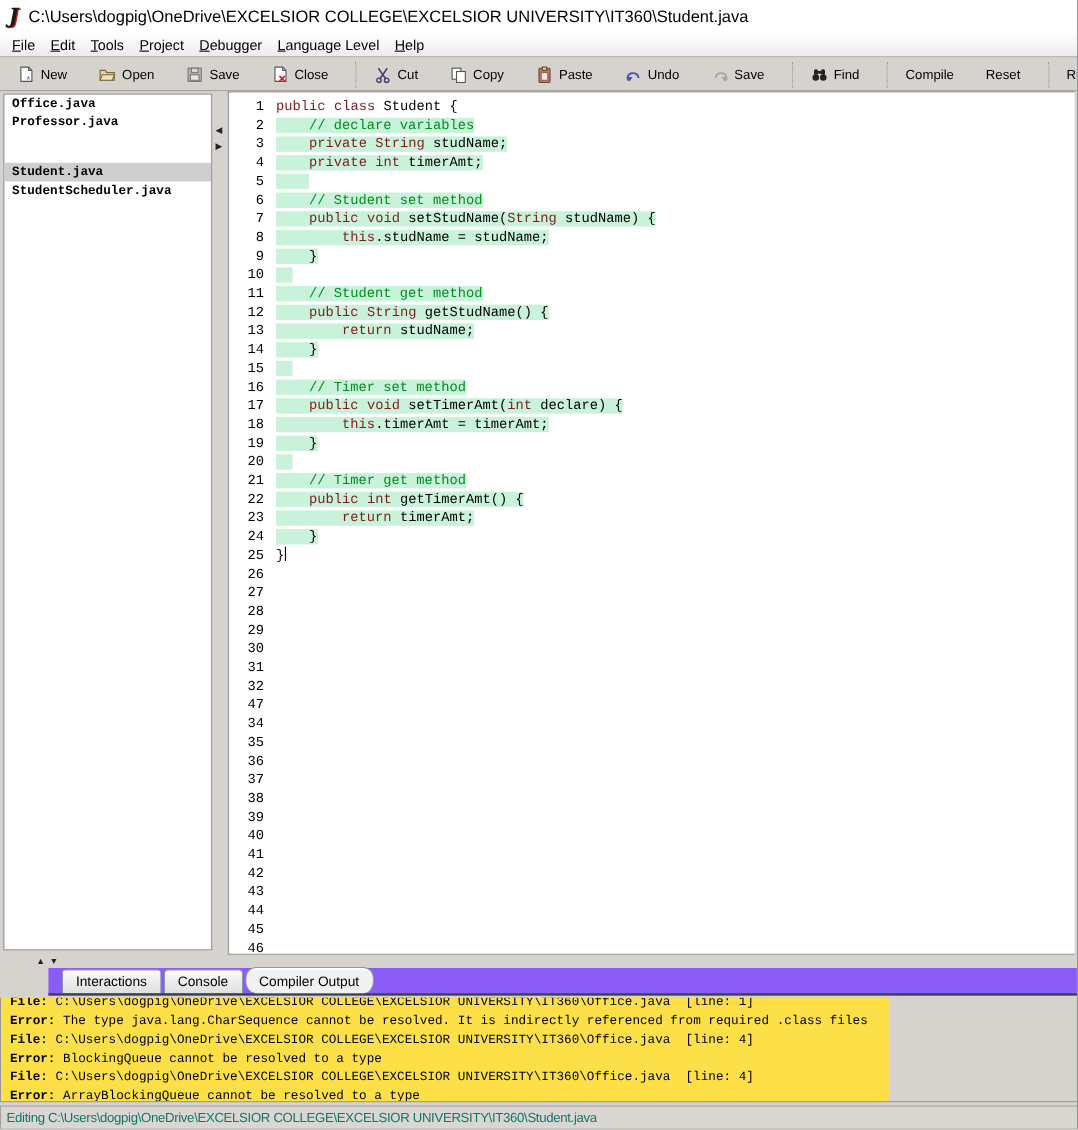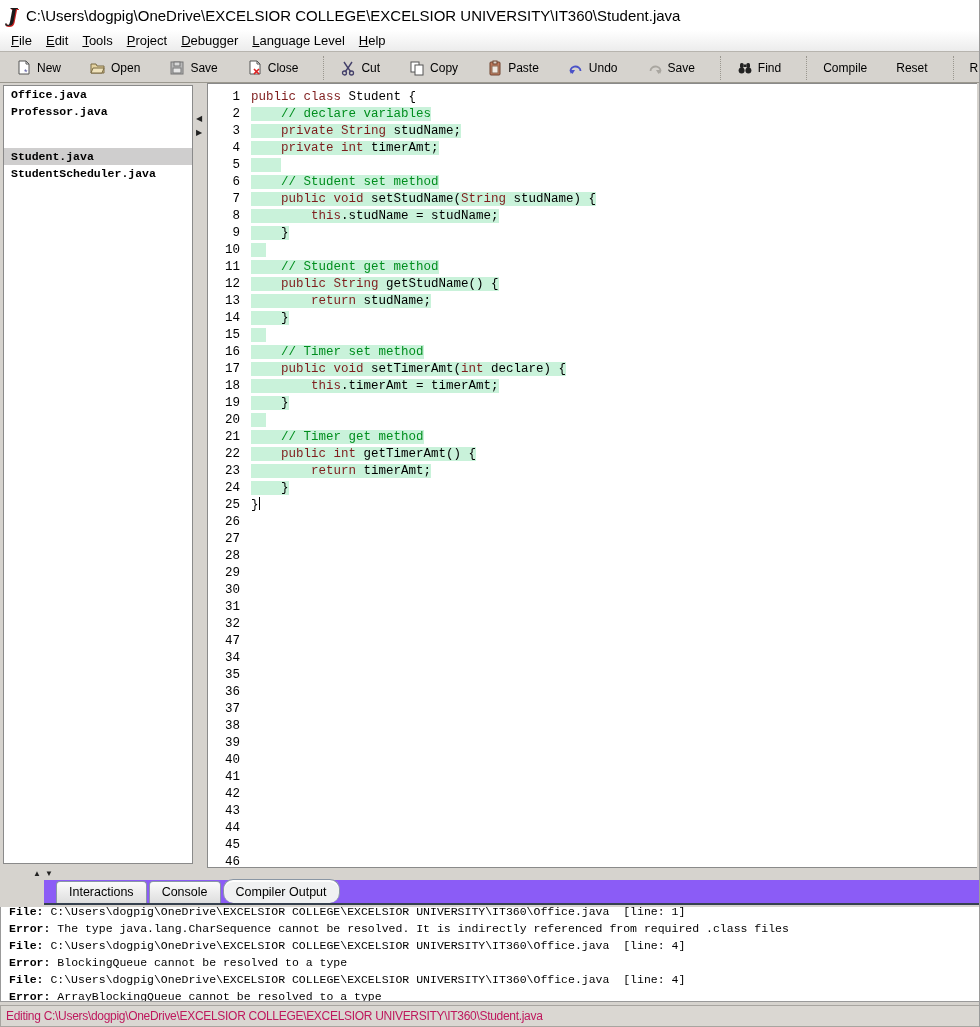--- a/index.html
+++ b/index.html
@@ -44,29 +44,29 @@
   
   .hsplit { position:absolute; left:0; top:868px; width:980px; height:12px; background:#d6d3ce; }
   .hsplit .arr { position:absolute; top:1px; font-size:8px; color:#222; line-height:10px; cursor:pointer; }
 
   
   .tabbar { position:absolute; left:0; top:880px; width:980px; height:25px; background:#8b5cf6; border-bottom:2px solid #36414f; display:flex; align-items:flex-end; padding-left:12px;margin-left:44px; }
   .tab { font-size:12.5px; color:#000; border:1px solid #8a97a5; border-bottom:none; border-radius:4px 4px 0 0; padding:3px 12px 4px 12px; margin-right:2px; background:linear-gradient(#fbfbfb,#dedede); cursor:pointer; position:relative; }
   .tab.active { background:#f0f1f2; padding-top:5px; box-shadow:inset 0 2px 0 #fdfdfd;border-radius:10px; }
 
   
-  .output { position:absolute; left:0; top:907px; width:980px; height:94px; background:#ffffff; border-left:1px solid #9a9a9a; overflow:hidden; }
+  .output { position:absolute; left:0; top:907px; width:808px; height:94px; background:#fde047; border-left:1px solid #9a9a9a; overflow:hidden; }
   .oline { font-family:"Liberation Mono","DejaVu Sans Mono",monospace; font-size:11.5px; height:17px; line-height:17px; white-space:pre; color:#000; padding-left:8px; }
   .oline b { font-weight:bold; }
   .outpad { margin-top:-4px; }
 
   
   .statusgap { position:absolute; left:0; top:1001px; width:980px; height:4px; background:#d6d3ce; border-top:1px solid #9a9a9a; }
   .statusbar { position:absolute; left:0; top:1005px; width:980px; height:22px; background:#dad7d2; border:1px solid #a8a5a0; display:flex; align-items:center; padding-left:5px; }
-  .statusbar span { font-size:12px; color:#be185d; letter-spacing:-0.3px; }
+  .statusbar span { font-size:12px; color:#0f766e; letter-spacing:-0.3px; }
 </style>
 </head>
 <body>
 
 <div id="window">
 
   <div class="titlebar">
     <span class="appicon">J</span>
     <span class="titletext">C:\Users\dogpig\OneDrive\EXCELSIOR COLLEGE\EXCELSIOR UNIVERSITY\IT360\Student.java</span>
   </div>

